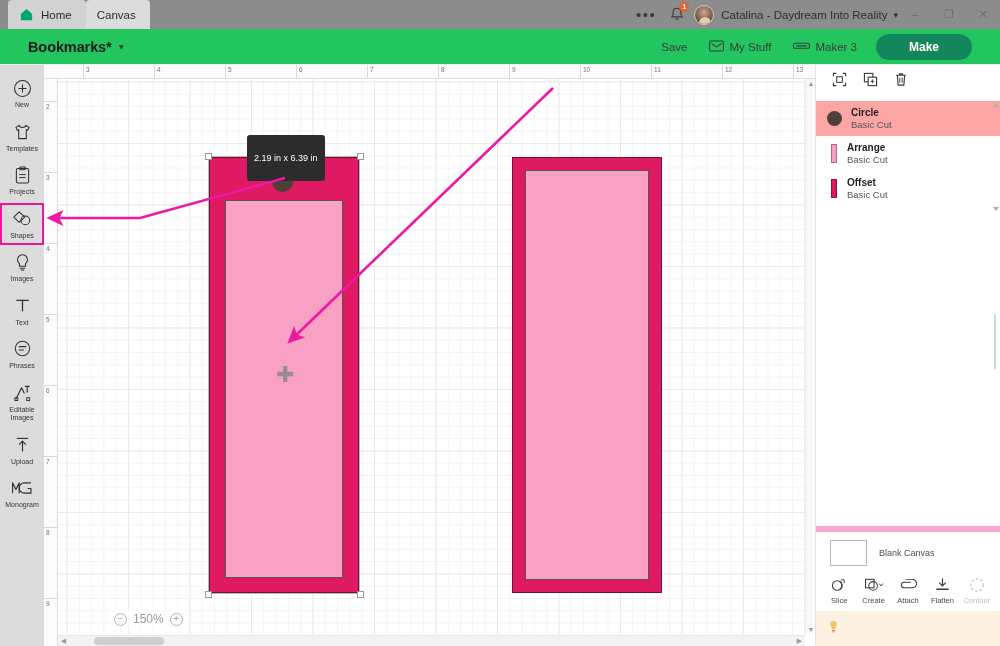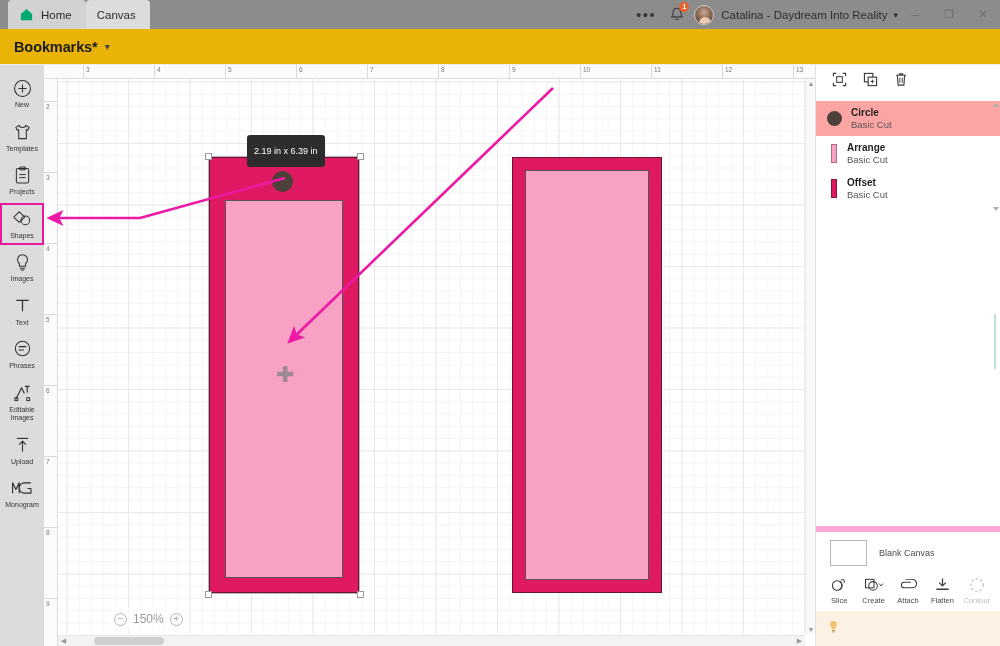--- a/index.html
+++ b/index.html
@@ -49,21 +49,21 @@
     border-radius: 50%; background: #e8c9b4;
   }
   .user-name { font-size: 11.5px; color: #2e2e2e; white-space: nowrap; }
   .caret-sm { margin-left: 6px; font-size: 9px; color: #333; }
   .wbtn { width: 34px; height: 29px; display: flex; align-items: center; justify-content: center; color: #6d6d6d; font-size: 11px; }
   .wbtn.min { font-size: 13px; }
 
   
   .projectbar {
     position: absolute; left: 0; top: 29px; width: 1000px; height: 36px;
-    background: #eab308; display: flex; align-items: center; padding: 0 14px;
+    background: #22c55e; display: flex; align-items: center; padding: 0 28px;
     border-bottom: 1px solid #eee;
   }
   .proj-title { font-size: 14.5px; font-weight: bold; color: #1c1c1c; letter-spacing: -.1px; }
   .proj-caret { margin-left: 7px; font-size: 10px; color: #444; }
   .pb-right { margin-left: auto; display: flex; align-items: center; gap: 0; }
   .pb-item {
     display: flex; align-items: center; gap: 5px; font-size: 11.5px;
     color: #3c3c3c; padding: 0 11px; white-space: nowrap;
   }
   .make-btn {
@@ -187,21 +187,21 @@
   .bm .innersq { position: absolute; border: 1px solid #555; }
   .hole { position: absolute; border-radius: 50%; background: #4c4038; }
   .selbox { position: absolute; border: 1px solid #b9b9b9; }
   .handle {
     position: absolute; width: 7px; height: 7px; background: #fff;
     border: 1px solid #9a9a9a;
   }
   .crosshair { position: absolute; color: #9b8a92; font-size: 22px; line-height: 1; }
   .sizetip {
     position: absolute; background: #2c2c2c; color: #fff; font-size: 9px;
-    padding: 11px 7px; border-radius: 3px; white-space: nowrap; z-index: 6;
+    padding: 18px 7px; border-radius: 3px; white-space: nowrap; z-index: 6;
   }
 
   
   .arrows { position: absolute; inset: 0; pointer-events: none; z-index: 20; }
 
   
   .rightpanel {
     position: absolute; right: 0; top: 65px; width: 185px; bottom: 0;
     background: #fff; border-left: 1px solid #e3e3e3;
     display: flex; flex-direction: column;
@@ -287,20 +287,44 @@
       <span class="caret-sm">▾</span>
       <div class="wbtn min">–</div>
       <div class="wbtn">❐</div>
       <div class="wbtn">✕</div>
     </div>
   </div>
 
   <div class="projectbar">
     <span class="proj-title">Bookmarks*</span>
     <span class="proj-caret">▾</span>
+    <div class="pb-right">
+      <div class="pb-item">
+        <span>Save</span>
+      </div>
+      <div class="pb-item">
+        <span>
+          <svg width="15" height="12" viewBox="0 0 16 12">
+              <rect x=".6" y=".6" width="14.8" height="10.8" rx="1.6" fill="none" stroke="#3c3c3c" stroke-width="1.1"></rect>
+              <path d="M2.5 3.2 L8 7 L13.5 3.2" fill="none" stroke="#3c3c3c" stroke-width="1.1"></path>
+            </svg>
+        </span>
+        <span>My Stuff</span>
+      </div>
+      <div class="pb-item">
+        <span>
+          <svg width="17" height="11" viewBox="0 0 18 11">
+              <rect x=".6" y="3.2" width="16.8" height="5.2" rx="1.4" fill="none" stroke="#3c3c3c" stroke-width="1.1"></rect>
+              <rect x="3.6" y="5.2" width="10.8" height="1.4" fill="#3c3c3c"></rect>
+            </svg>
+        </span>
+        <span>Maker 3</span>
+      </div>
+      <div class="make-btn">Make</div>
+    </div>
   </div>
 
   <div class="edittoolbar">
 
     <div class="tgroup" style="padding-left:14px;gap:14px;">
       <div class="tcol">
         <span class="ticon">
           <svg width="15" height="14" viewBox="0 0 16 14">
               <path d="M3 6.5 H10.2 a3 3 0 0 1 0 6 H6" fill="none" stroke="#4a4a4a" stroke-width="1.2" stroke-linecap="round"></path>
               <path d="M5.4 3.4 L2.4 6.5 L5.4 9.6" fill="none" stroke="#4a4a4a" stroke-width="1.2" stroke-linecap="round" stroke-linejoin="round"></path>

